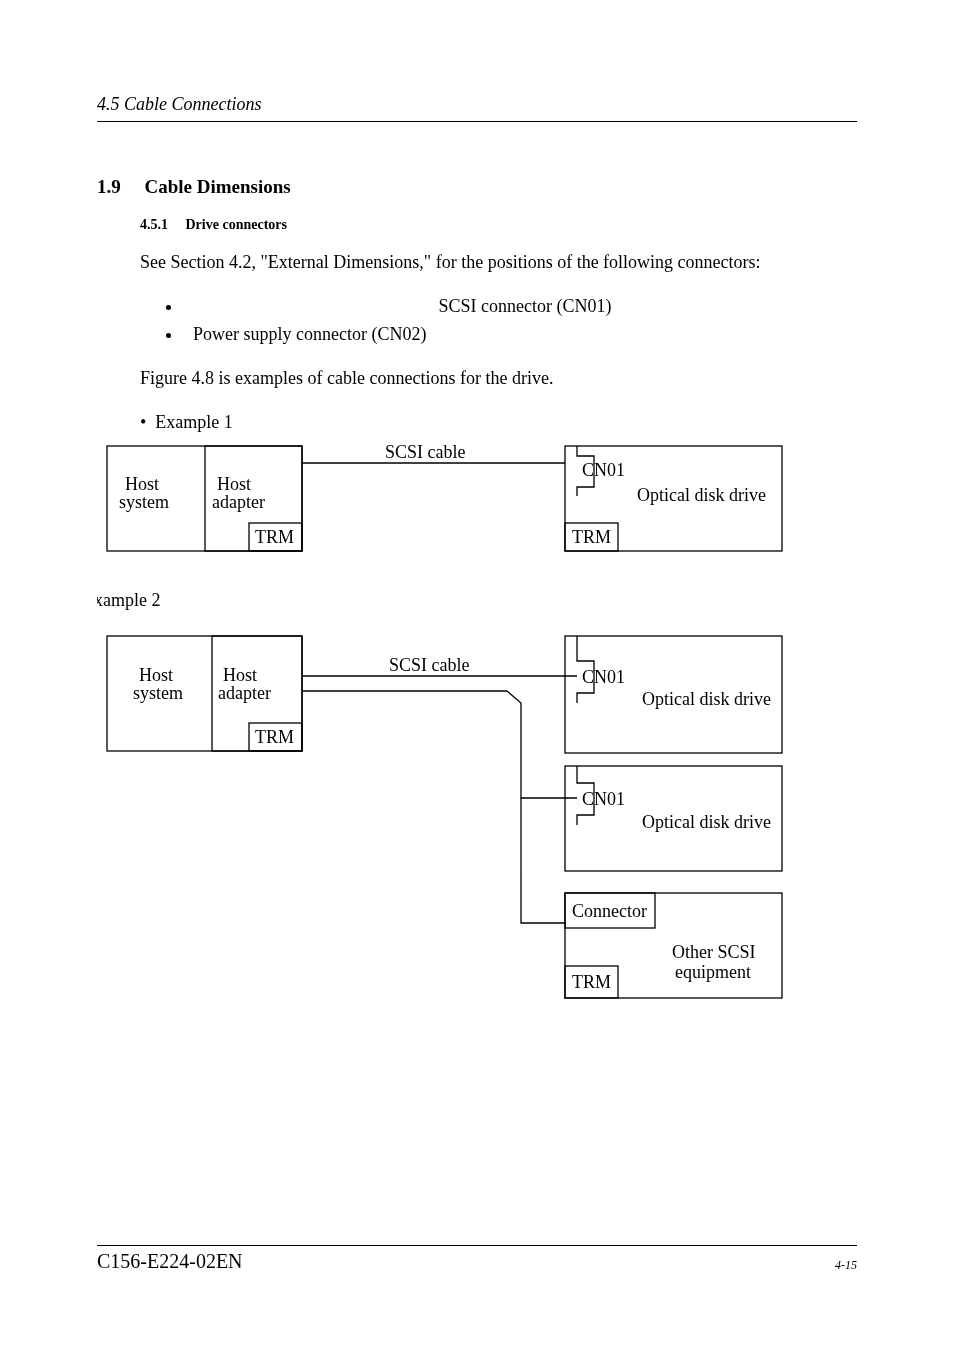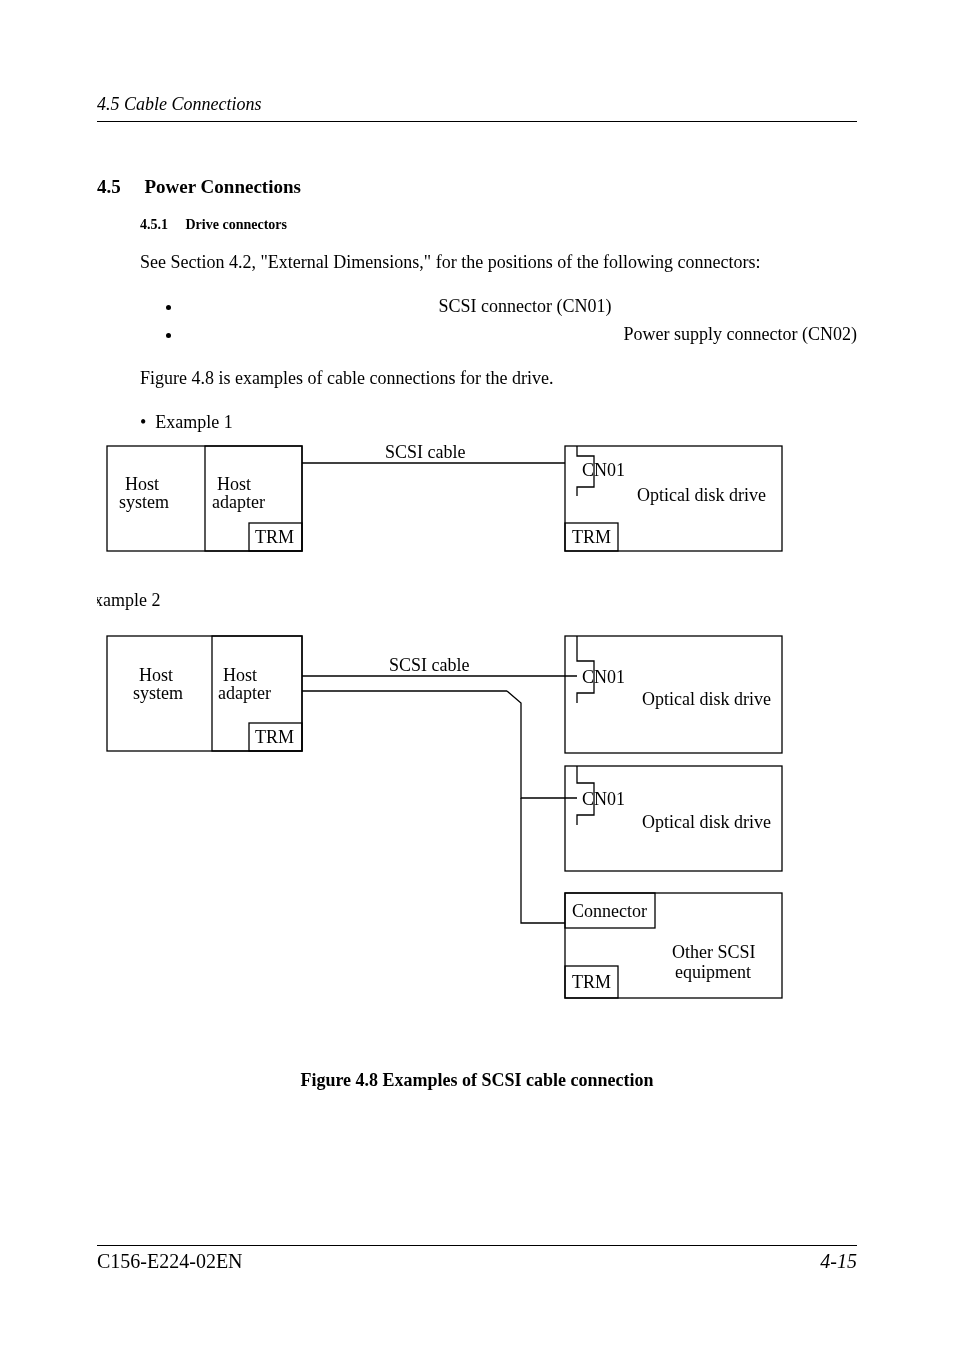--- a/index.html
+++ b/index.html
@@ -78,21 +78,21 @@
   .footer-left {
     position: absolute;
     left: 97px;
     bottom: 78px;
     font-size: 20px;
   }
   .footer-right {
     position: absolute;
     right: 97px;
     bottom: 78px;
-    font-size: 20px;
+    font-size: 12px;
     font-style: italic;
   }
   svg text {
     font-family: "Times New Roman", Times, serif;
     font-size: 18px;
     fill: #000;
   }
   svg .box {
     fill: none;
     stroke: #000;
@@ -108,36 +108,36 @@
 <body>
 
 <div class="page">
 
   <div class="header-line">4.5 Cable Connections</div>
   <div class="top-rule"></div>
 
   <div class="content">
 
     <div class="section-title">
-      <span>4.5</span>&nbsp;&nbsp;&nbsp;&nbsp;
-      <span>Power Connections</span>
+      <span>1.9</span>&nbsp;&nbsp;&nbsp;&nbsp;
+      <span>Cable Dimensions</span>
     </div>
 
     <div class="subsection-title indent">
       <span>4.5.1</span>&nbsp;&nbsp;&nbsp;&nbsp;
       <span>Drive connectors</span>
     </div>
 
     <p class="body-para indent" style="margin-top:14px;">See Section 4.2, "External Dimensions," for the positions of the following connectors:</p>
 
     <ul style="list-style:disc; margin:0 0 18px 0; padding-left:86px;">
       <li style="padding-left:10px; margin-bottom:2px;text-align:center;">
         <span>SCSI connector (CN01)</span>
       </li>
-      <li style="padding-left:10px;text-align:right;">
+      <li style="padding-left:10px;">
         <span>Power supply connector (CN02)</span>
       </li>
     </ul>
 
     <p class="body-para indent">Figure 4.8 is examples of cable connections for the drive.</p>
 
     <div class="indent" style="margin-top:11px; margin-bottom:8px;">
       •&nbsp;&nbsp;<span>Example 1</span>
     </div>
 
@@ -220,21 +220,20 @@
 
         <rect class="box" x="468" y="523" width="53" height="32"></rect>
         <text x="475" y="545">TRM</text>
 
         <text x="575" y="515">Other SCSI</text>
         <text x="578" y="535">equipment</text>
 
       </svg>
     </div>
 
-    <div class="figure-caption">Figure 4.8   Examples of SCSI cable connection</div>
 
   </div>
 
   <div class="bottom-rule"></div>
   <div class="footer-left">C156-E224-02EN</div>
   <div class="footer-right">4-15</div>
 
 </div>
 
 </body></html>

